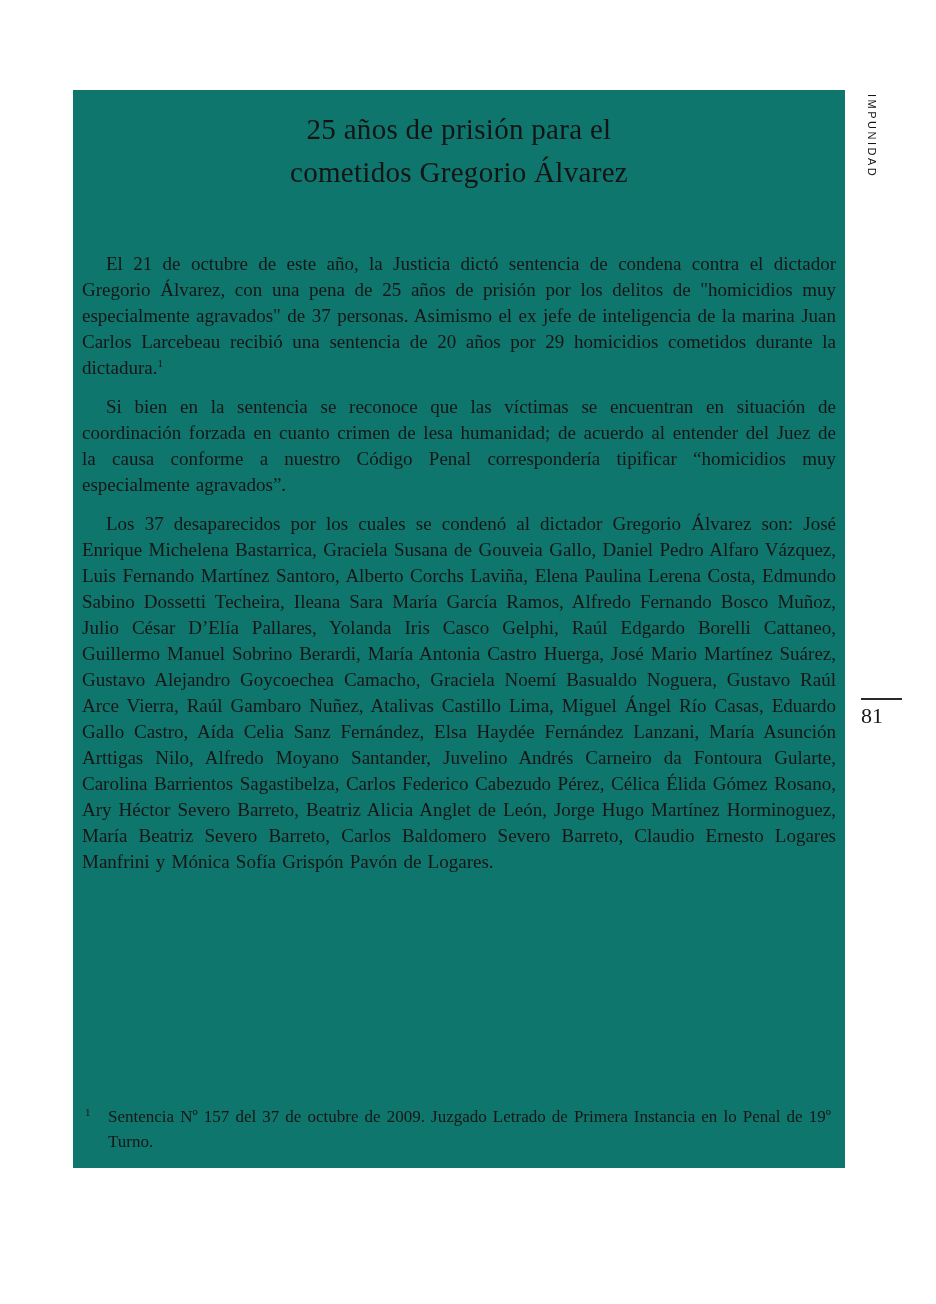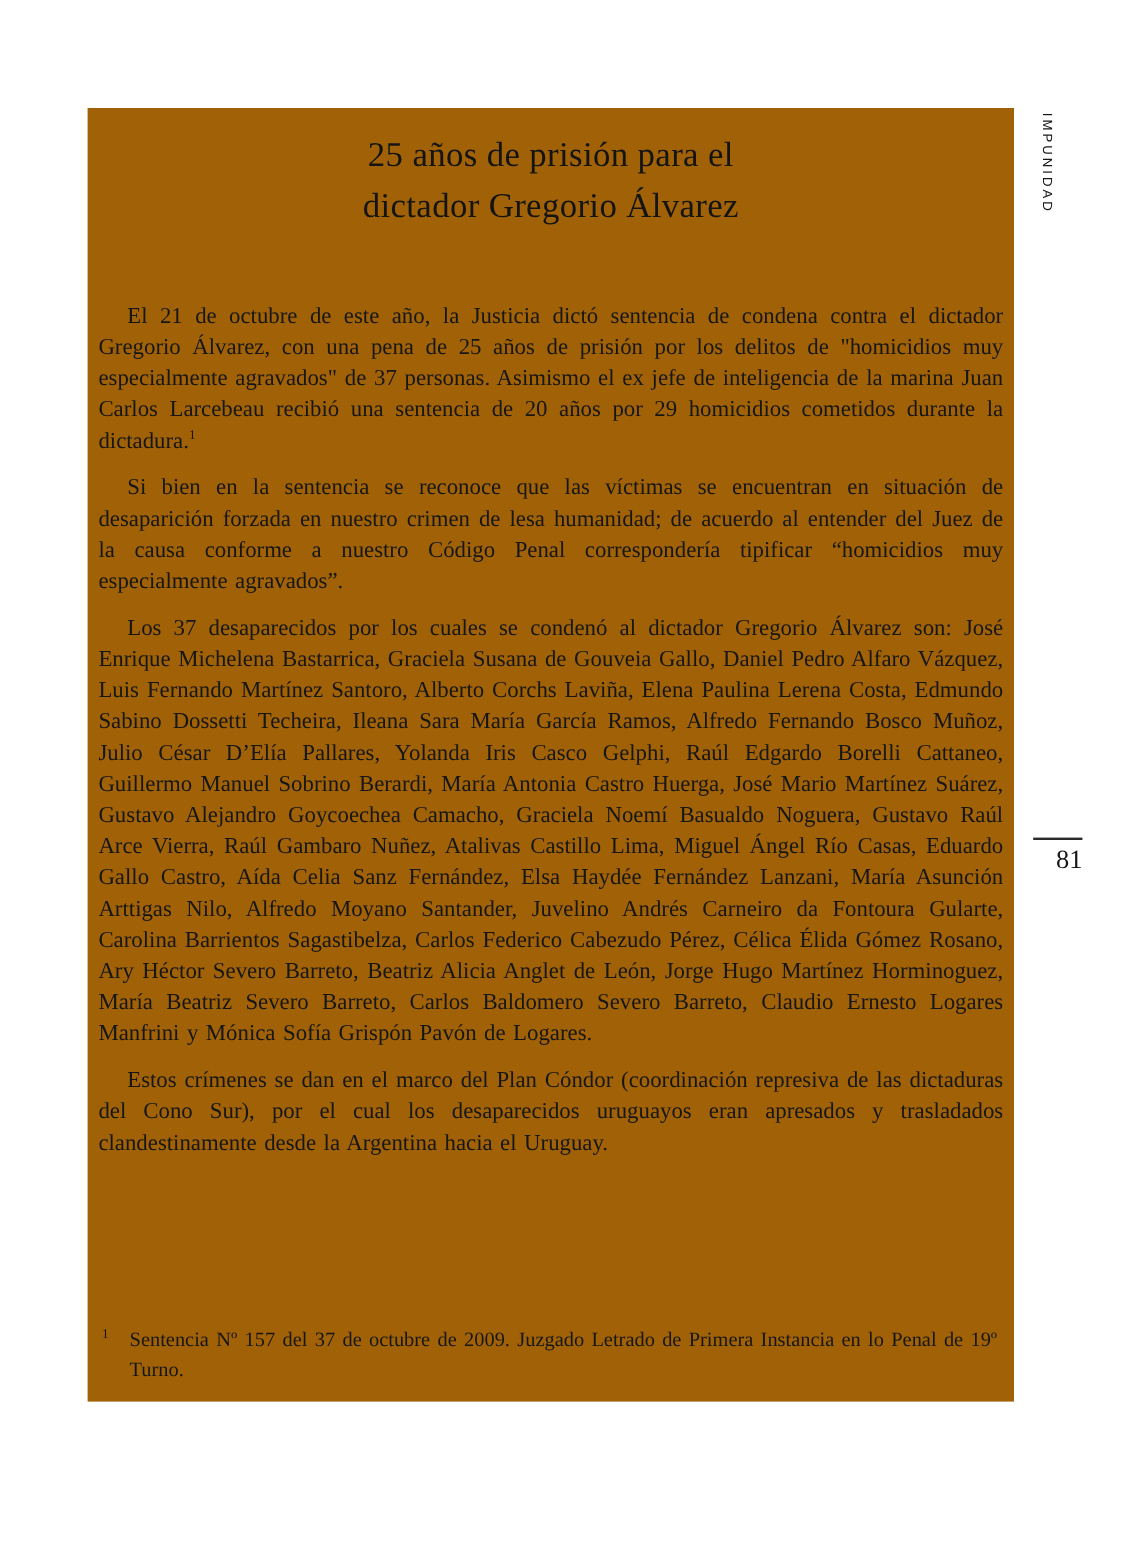--- a/index.html
+++ b/index.html
@@ -15,21 +15,21 @@
     inset: 0;
     width: 936px;
     height: 1304px;
   }
   .panel {
     position: absolute;
     left: 73px;
     top: 90px;
     width: 772px;
     height: 1078px;
-    background: #a16207;
+    background: #0f766e;
     box-sizing: border-box;
     padding: 0 9px;
   }
   .title {
     margin: 18px 0 57px 0;
     text-align: center;
     font-size: 29px;
     font-weight: 400;
     line-height: 43px;
     color: #141414;
@@ -82,21 +82,21 @@
     font-family: "Liberation Sans", "DejaVu Sans", sans-serif;
     font-size: 11px;
     letter-spacing: 2.5px;
     color: #151515;
   }
   .pagenum-block {
     position: absolute;
     left: 861px;
     top: 698px;
     width: 41px;
-    text-align: right;
+    text-align: left;
   }
   .pagenum-rule {
     width: 41px;
     height: 0;
     border-top: 2px solid #2a2a2a;
     margin: 0 0 3px 0;
   }
   .pagenum-value {
     font-size: 22px;
     line-height: 26px;
@@ -105,28 +105,27 @@
 </style>
 </head>
 <body>
 
 <div class="page">
 
   <div class="panel">
 
     <h1 class="title">
       <span class="title-line">25 años de prisión para el</span>
-      <span class="title-line">dictador Gregorio Álvarez</span>
+      <span class="title-line">cometidos Gregorio Álvarez</span>
     </h1>
 
     <div class="body-text">
       <p><span>El 21 de octubre de este año, la Justicia dictó sentencia de condena contra el dictador Gregorio Álvarez, con una pena de 25 años de prisión por los delitos de "homicidios muy especialmente agravados" de 37 personas. Asimismo el ex jefe de inteligencia de la marina Juan Carlos Larcebeau recibió una sentencia de 20 años por 29 homicidios cometidos durante la dictadura.</span><sup class="footnote-ref">1</sup></p>
-      <p><span>Si bien en la sentencia se reconoce que las víctimas se encuentran en situación de desaparición forzada en nuestro crimen de lesa humanidad; de acuerdo al entender del Juez de la causa conforme a nuestro Código Penal correspondería tipificar “homicidios muy especialmente agravados”.</span></p>
+      <p><span>Si bien en la sentencia se reconoce que las víctimas se encuentran en situación de coordinación forzada en cuanto crimen de lesa humanidad; de acuerdo al entender del Juez de la causa conforme a nuestro Código Penal correspondería tipificar “homicidios muy especialmente agravados”.</span></p>
       <p><span>Los 37 desaparecidos por los cuales se condenó al dictador Gregorio Álvarez son: José Enrique Michelena Bastarrica, Graciela Susana de Gouveia Gallo, Daniel Pedro Alfaro Vázquez, Luis Fernando Martínez Santoro, Alberto Corchs Laviña, Elena Paulina Lerena Costa, Edmundo Sabino Dossetti Techeira, Ileana Sara María García Ramos, Alfredo Fernando Bosco Muñoz, Julio César D’Elía Pallares, Yolanda Iris Casco Gelphi, Raúl Edgardo Borelli Cattaneo, Guillermo Manuel Sobrino Berardi, María Antonia Castro Huerga, José Mario Martínez Suárez, Gustavo Alejandro Goycoechea Camacho, Graciela Noemí Basualdo Noguera, Gustavo Raúl Arce Vierra, Raúl Gambaro Nuñez, Atalivas Castillo Lima, Miguel Ángel Río Casas, Eduardo Gallo Castro, Aída Celia Sanz Fernández, Elsa Haydée Fernández Lanzani, María Asunción Arttigas Nilo, Alfredo Moyano Santander, Juvelino Andrés Carneiro da Fontoura Gularte, Carolina Barrientos Sagastibelza, Carlos Federico Cabezudo Pérez, Célica Élida Gómez Rosano, Ary Héctor Severo Barreto, Beatriz Alicia Anglet de León, Jorge Hugo Martínez Horminoguez, María Beatriz Severo Barreto, Carlos Baldomero Severo Barreto, Claudio Ernesto Logares Manfrini y Mónica Sofía Grispón Pavón de Logares.</span></p>
-      <p><span>Estos crímenes se dan en el marco del Plan Cóndor (coordinación represiva de las dictaduras del Cono Sur), por el cual los desaparecidos uruguayos eran apresados y trasladados clandestinamente desde la Argentina hacia el Uruguay.</span></p>
     </div>
 
     <div class="footnote">
       <span class="footnote-marker">1</span>
       <span class="footnote-text">Sentencia Nº 157 del 37 de octubre de 2009. Juzgado Letrado de Primera Instancia en lo Penal de 19º Turno.</span>
     </div>
 
   </div>
 
   <div class="side-label">IMPUNIDAD</div>

